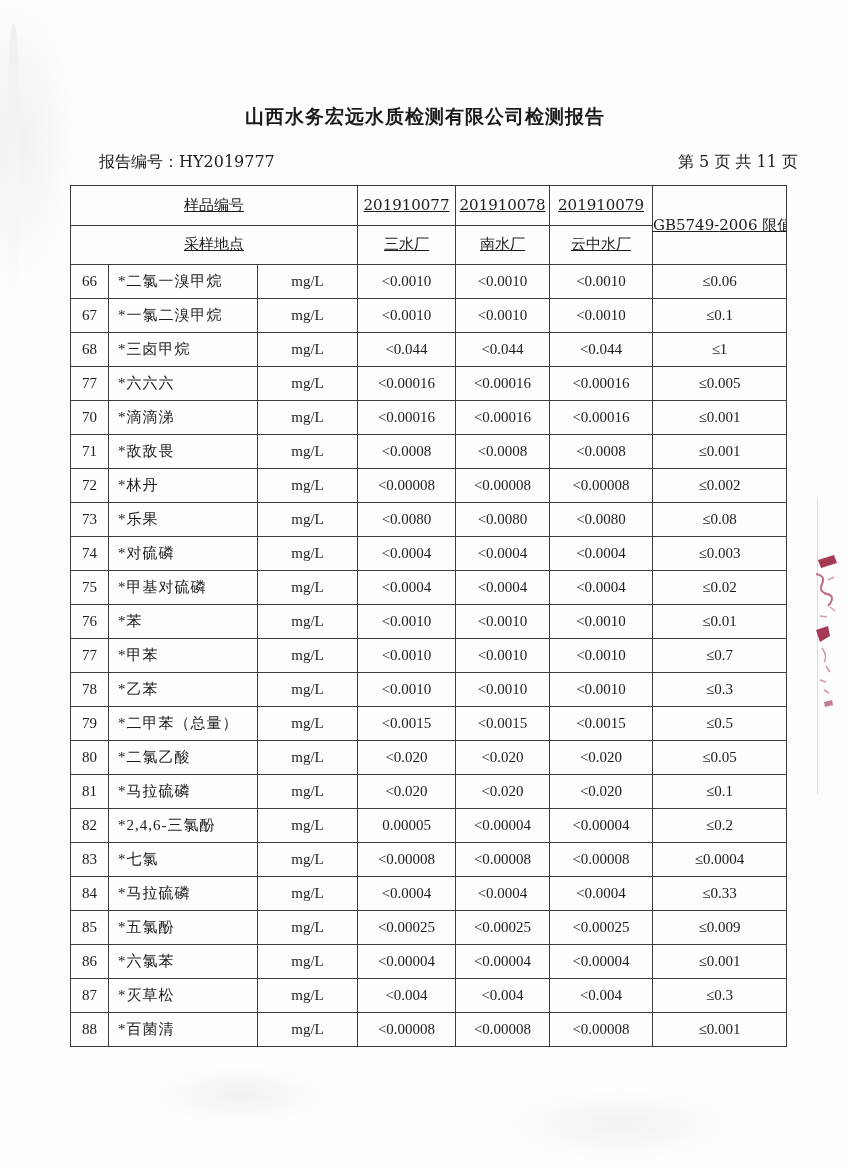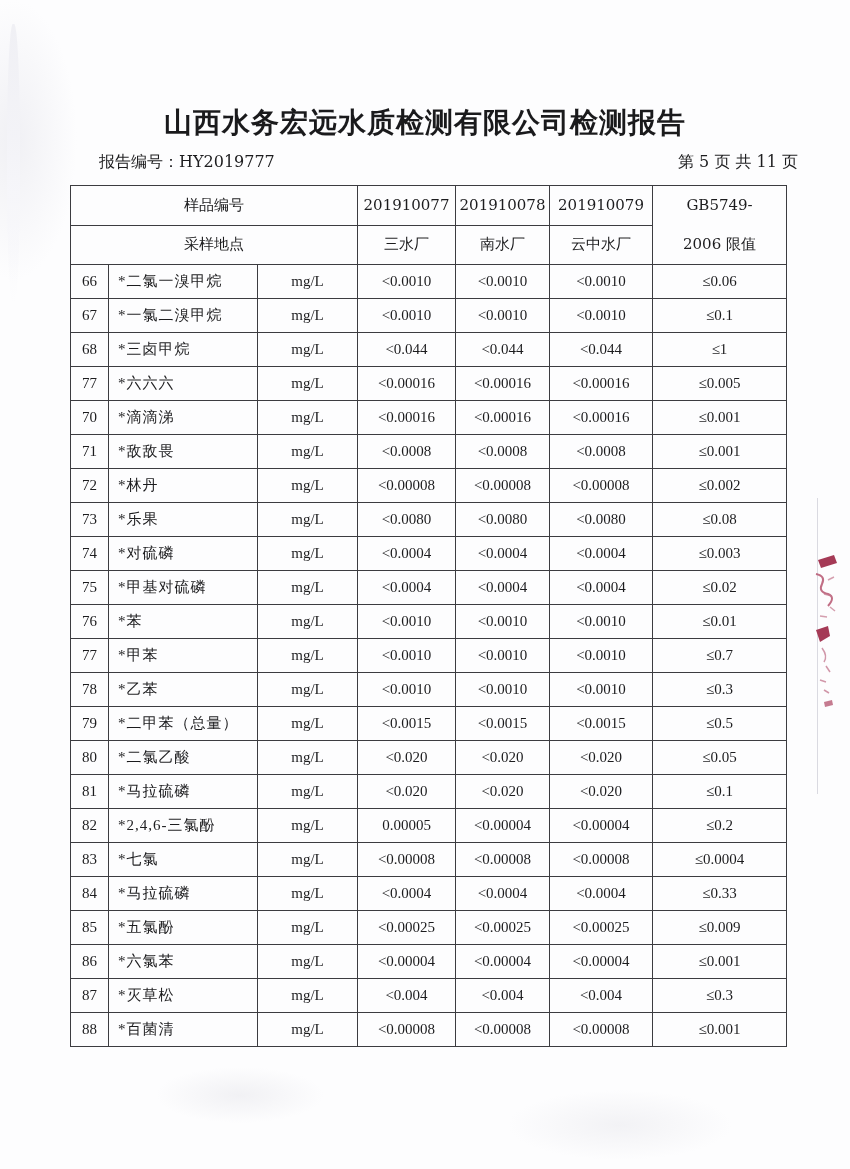--- a/index.html
+++ b/index.html
@@ -26,21 +26,21 @@
       #fdfdfe;
   }
   .page-title {
     position: absolute;
     top: 104px;
     left: 0;
     width: 100%;
     text-align: center;
     font-family: "DejaVu Sans", "Liberation Sans", sans-serif;
     font-weight: bold;
-    font-size: 28px;
+    font-size: 19px;
     letter-spacing: 1px;
     color: #1a1a1c;
   }
   .meta-row {
     position: absolute;
     top: 152px;
     left: 63px;
     width: 699px;
     display: flex;
     justify-content: space-between;
@@ -60,30 +60,30 @@
   table.results th,
   table.results td {
     border: 1px solid #3c3c40;
     text-align: center;
     vertical-align: middle;
     font-weight: normal;
     padding: 0;
     overflow: hidden;
     white-space: nowrap;
   }
-  table.results thead tr { height: 39px; }
+  table.results thead tr { height: 39px; text-decoration: underline; }
   table.results tbody tr { height: 34px; font-family: Liberation Serif, serif; }
   table.results td.name {
     text-align: left;
     padding-left: 9px;
     letter-spacing: 1px;
   }
   .limit-head {
     display: flex;
-    flex-direction: column;
+    flex-direction: row;
     justify-content: space-around;
     height: 78px;
     align-items: center;
     text-align: center;
   }
   
   .edge-line {
     position: absolute;
     left: 817px;
     top: 498px;

